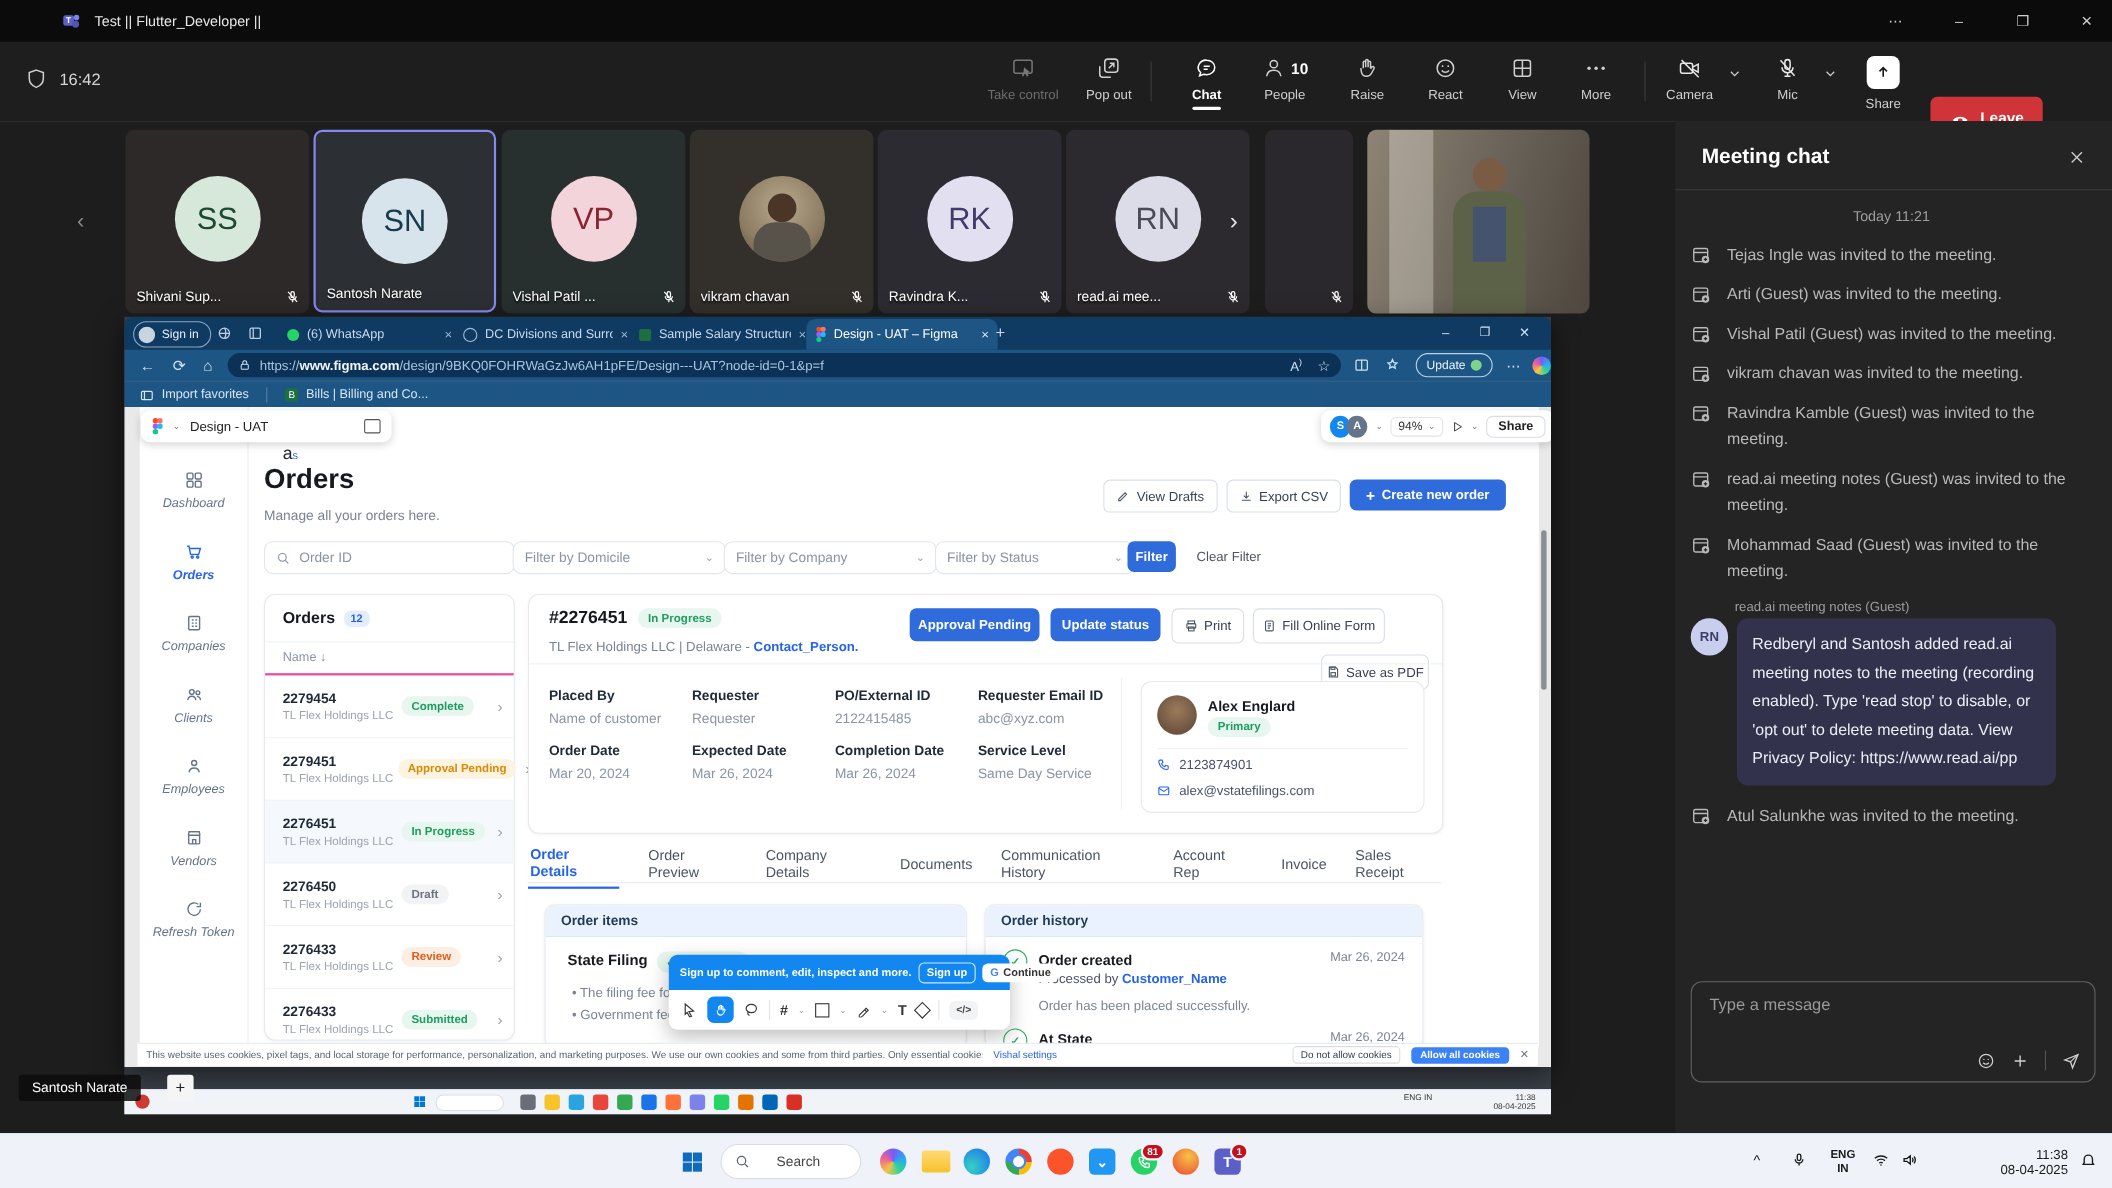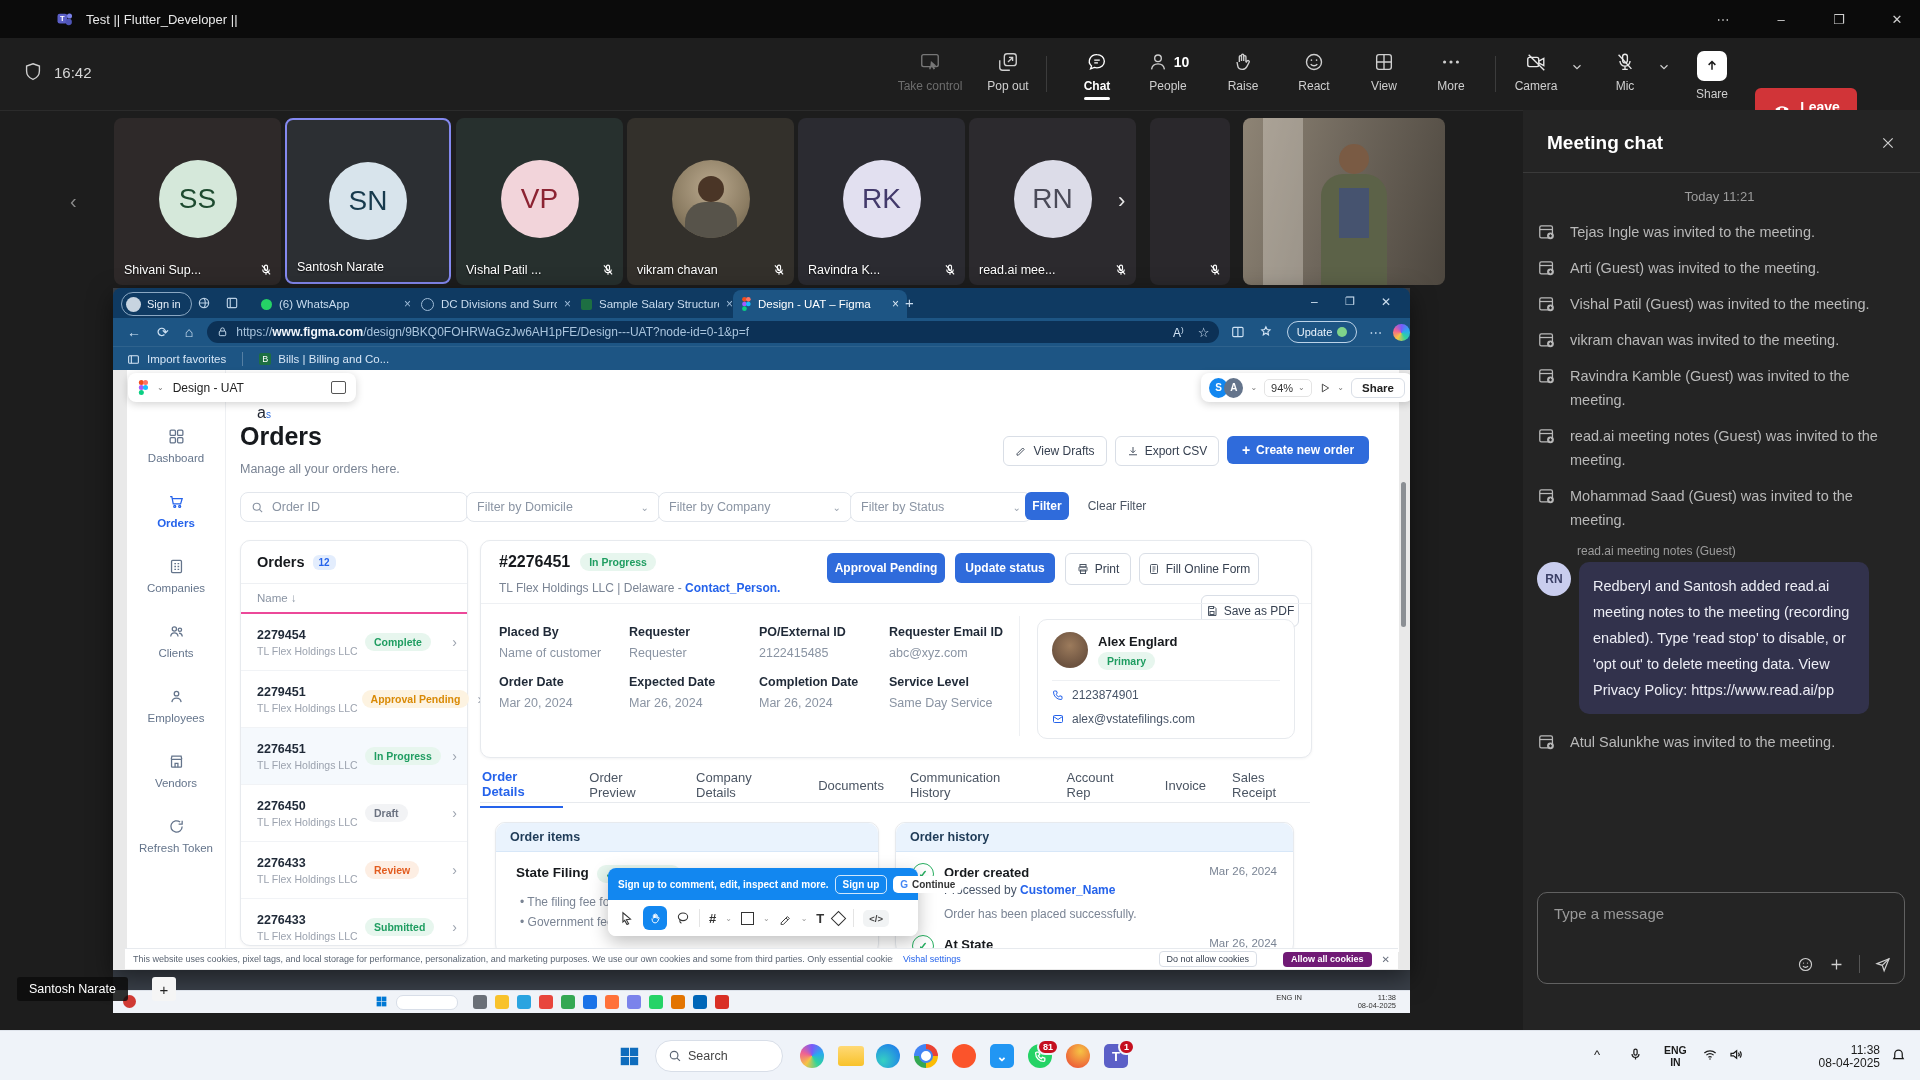--- a/index.html
+++ b/index.html
@@ -31,21 +31,21 @@
   .desktop{left:113px;top:288px;width:1297px;height:724px;background:#3a4049;}
   .bwin{position:absolute;left:0;top:0;width:1297px;height:682px;border-radius:8px 8px 0 0;box-shadow:0 8px 24px rgba(0,0,0,.5);overflow:hidden;}
   .tabbar{position:absolute;left:0;top:0;width:1297px;height:30px;background:#0f3a62;}
   .btab{position:absolute;top:4px;height:24px;display:flex;align-items:center;gap:7px;padding:0 8px;color:#c9dcef;font-size:11.5px;border-radius:6px;}
   .btab .x{margin-left:auto;color:#9fbcd8;font-size:12px;}
   .addrbar{position:absolute;left:0;top:30px;width:1297px;height:28px;background:#1d5584;display:flex;align-items:center;color:#cfe2f4;}
   .bookbar{position:absolute;left:0;top:58px;width:1297px;height:24px;background:#1d5584;border-top:1px solid rgba(255,255,255,.08);display:flex;align-items:center;font-size:11.5px;color:#d6e6f6;}
   .canvas{position:absolute;left:0;top:82px;width:1297px;height:600px;background:#e9e9e9;}
   
   .appframe{position:absolute;left:14px;top:0;width:1272px;height:582px;background:#fff;}
-  .sbitem{position:absolute;left:0;width:98px;display:flex;flex-direction:column;align-items:center;gap:7px;color:#64748b;font-size:11.5px;}
+  .sbitem{position:absolute;left:0;width:98px;display:flex;flex-direction:column;align-items:center;gap:7px;color:#64748b;font-size:11.5px;font-style:italic;}
   .sbitem.active{color:#2563eb;font-weight:bold;}
   .card{position:absolute;background:#fff;border:1px solid #e7eaee;border-radius:10px;box-shadow:0 1px 3px rgba(16,24,40,.05);}
   .pill{display:inline-block;border-radius:999px;font-size:10.5px;font-weight:bold;padding:3px 9px;white-space:nowrap;}
   .tone-green{color:#1f9d61;background:#e7f6ee;}
   .tone-amber{color:#d98a06;background:#fdf3e1;}
   .tone-orange{color:#e25c1f;background:#fdeee3;}
   .tone-gray{color:#6b7280;background:#f2f3f5;}
   .btn-blue{background:#2f6bdb;color:#fff;border-radius:6px;font-size:12px;font-weight:bold;display:flex;align-items:center;justify-content:center;gap:6px;}
   .btn-out{background:#fff;border:1px solid #d9dee6;border-radius:6px;font-size:12px;color:#374151;display:flex;align-items:center;justify-content:center;gap:6px;}
   .fldl{font-size:12.5px;font-weight:bold;color:#1f2937;}
@@ -728,21 +728,21 @@
           <span style="font-size:8px;color:#777;">⌄</span>
           <span style="border:1px solid #d9dee6;border-radius:6px;font-size:11.5px;color:#222;padding:3px 10px;font-weight:bold;">Share</span>
         </div>
 
         <div class="abs" style="left:1288px;top:112px;width:5px;height:145px;background:#8b8f94;border-radius:3px;z-index:6;"></div>
 
         <div class="abs" style="left:12px;top:578px;width:1273px;height:21px;background:#fff;border-top:1px solid #e7eaee;display:flex;align-items:center;gap:10px;padding:0 8px;z-index:7;box-sizing:border-box;">
           <span style="font-size:9px;color:#5a6472;white-space:nowrap;overflow:hidden;max-width:760px;">This website uses cookies, pixel tags, and local storage for performance, personalization, and marketing purposes. We use our own cookies and some from third parties. Only essential cookies are turned on by default.</span>
           <a style="font-size:9px;color:#2563eb;white-space:nowrap;text-decoration:none;">Vishal settings</a>
           <span style="margin-left:auto;border:1px solid #d9dee6;border-radius:4px;font-size:9px;color:#374151;padding:2px 7px;white-space:nowrap;">Do not allow cookies</span>
-          <span style="background:#701a75;border-radius:4px;font-size:9px;color:#fff;padding:2.5px 8px;white-space:nowrap;font-weight:bold;margin-left:16px;">Allow all cookies</span>
+          <span style="background:#3b82f6;border-radius:4px;font-size:9px;color:#fff;padding:2.5px 8px;white-space:nowrap;font-weight:bold;">Allow all cookies</span>
           <span style="font-size:10px;color:#6b7280;">✕</span>
         </div>
       </div>
     </div>
 
     <div class="abs" style="left:0;top:702px;width:1297px;height:22px;background:#f0f3f8;border-top:1px solid #dde2ea;">
       <span class="abs" style="left:10px;top:4px;width:13px;height:13px;border-radius:50%;background:#d03a34;"></span>
       <svg class="abs" style="left:262px;top:4px;" width="13" height="13" viewBox="0 0 24 24">
           <rect x="3" y="3" width="8.5" height="8.5" fill="#0078d4"></rect>
           <rect x="12.5" y="3" width="8.5" height="8.5" fill="#0078d4"></rect>
@@ -884,21 +884,21 @@
     </div>
   </div>
 
   <div class="abs taskbar">
     <svg class="abs" style="left:618px;top:14px;" width="22" height="22" viewBox="0 0 24 24">
         <rect x="3" y="3" width="9" height="9" fill="#0f6cbd"></rect>
         <rect x="13" y="3" width="9" height="9" fill="#0f6cbd"></rect>
         <rect x="3" y="13" width="9" height="9" fill="#0f6cbd"></rect>
         <rect x="13" y="13" width="9" height="9" fill="#0f6cbd"></rect>
       </svg>
-    <div class="abs" style="left:655px;top:9px;width:128px;height:32px;background:#fff;border:1px solid #d8dee8;border-radius:16px;display:flex;align-items:center;gap:6px;padding:0 12px;box-sizing:border-box;">
+    <div class="abs" style="left:655px;top:9px;width:128px;height:32px;background:#fff;border:1px solid #d8dee8;border-radius:16px;display:flex;align-items:center;gap:24px;padding:0 12px;box-sizing:border-box;">
       <svg width="14" height="14" viewBox="0 0 24 24" fill="none" stroke="#5a6472" stroke-width="2">
           <circle cx="10.5" cy="10.5" r="6.5"></circle>
           <path d="M15.5 15.5L20.5 20.5"></path>
         </svg>
       <span style="font-size:12.5px;color:#444;">Search</span>
     </div>
     <span class="tbicon" style="left:800px;background:conic-gradient(#7a5af8,#2aa8f0,#30d49b,#f6c344,#ef6292,#7a5af8);border-radius:50%;width:24px;height:24px;top:13px;"></span>
     <span class="tbicon" style="left:838px;top:15px;width:26px;height:20px;background:linear-gradient(#ffd975,#f8c22b);border-radius:3px;"></span>
     <span class="tbicon" style="left:876px;width:24px;height:24px;top:13px;border-radius:50%;background:radial-gradient(circle at 30% 70%,#35d1c2,#1b6ef3);"></span>
     <span class="tbicon" style="left:914px;width:24px;height:24px;top:13px;border-radius:50%;background:conic-gradient(#ea4335 0 25%,#fbbc05 25% 50%,#34a853 50% 75%,#4285f4 75%);">

